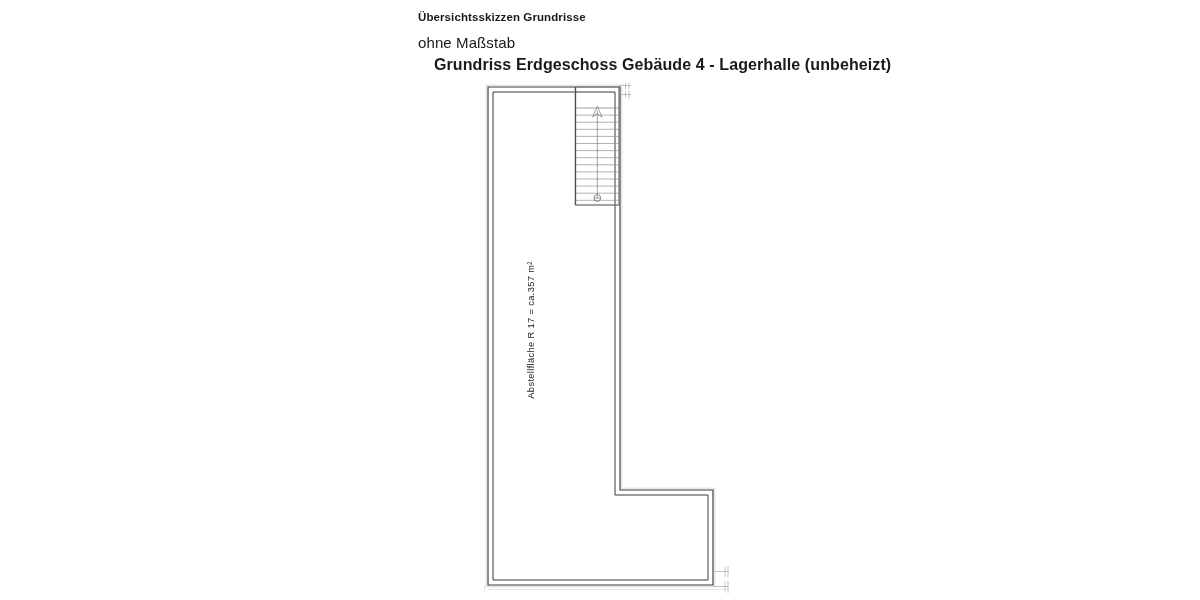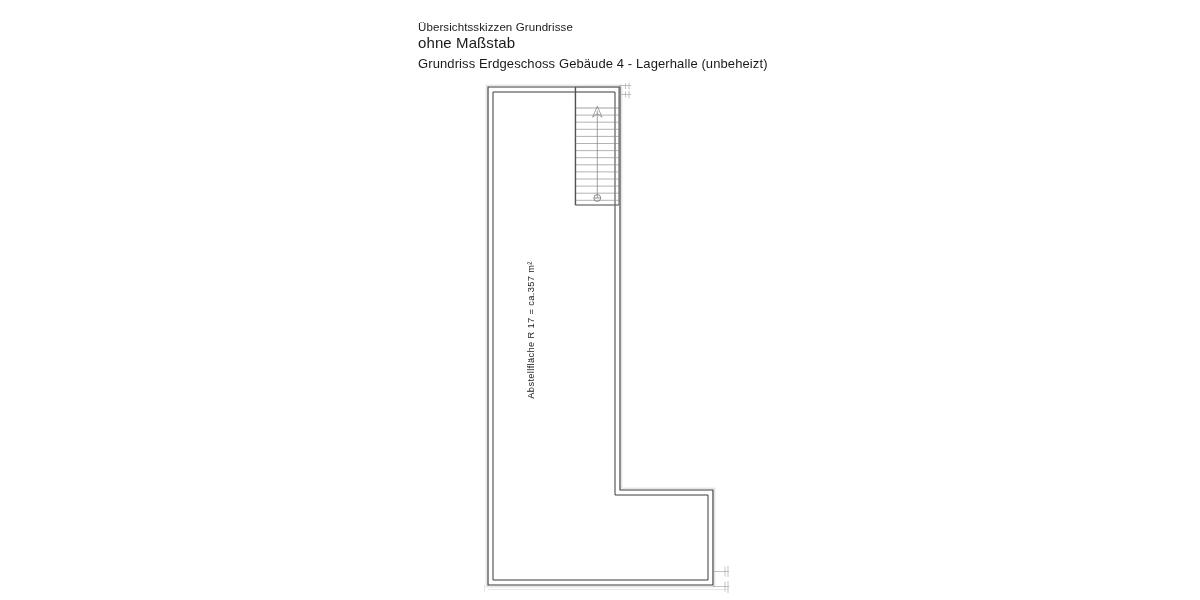--- a/index.html
+++ b/index.html
@@ -25,34 +25,35 @@
   }
 
   
   .hdr {
     position: absolute;
     left: 418px;
     white-space: nowrap;
     letter-spacing: 0.1px;
   }
   #title-line {
-    top: 21px;
+    top: 11px;
     font-size: 11.5px;
-    font-weight: normal;
+    font-weight: bold;
     text-align: right;
   }
   #scale-line {
     top: 34px;
     font-size: 15px;
     font-weight: normal;
   }
   #plan-caption {
     top: 56px;
-    font-size: 13px;
-    font-weight: normal;
+    font-size: 16px;
+    font-weight: bold;
+    margin-left: 16px;
   }
 
   
   #plan-drawing {
     position: absolute;
     left: 460px;
     top: 70px;
     width: 300px;
     height: 530px;
   }

